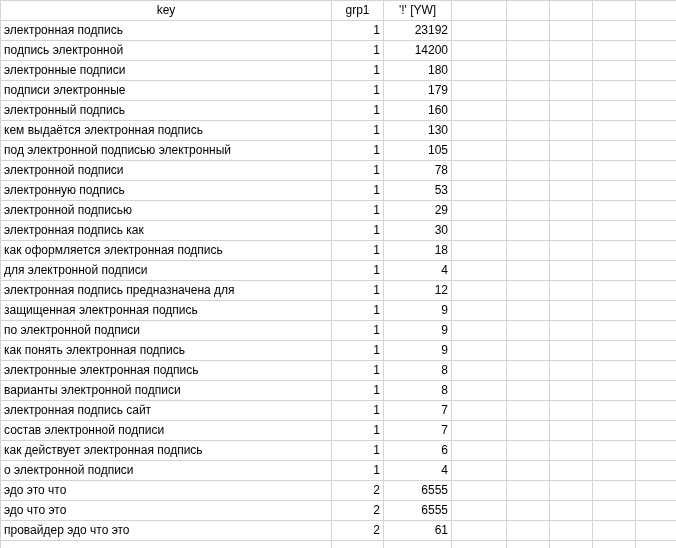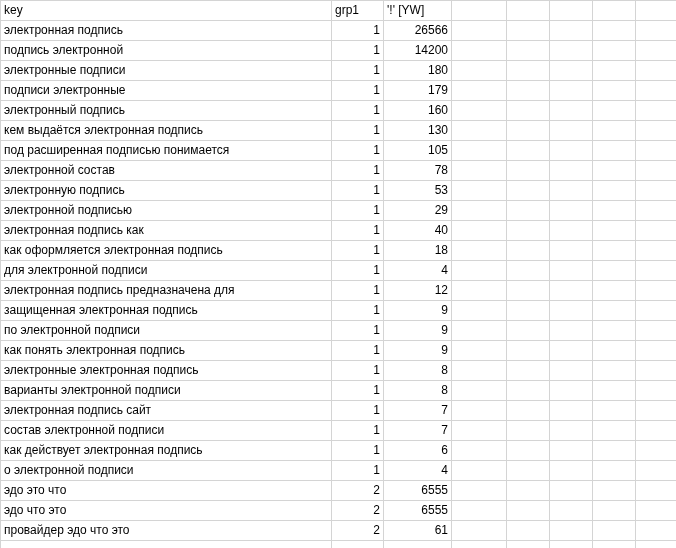--- a/index.html
+++ b/index.html
@@ -34,21 +34,21 @@
   col.c-key { width: 331px; }
   col.c-grp { width: 52px; }
   col.c-yw  { width: 68px; }
   col.c-e1  { width: 55px; }
   col.c-e2  { width: 43px; }
   col.c-e3  { width: 43px; }
   col.c-e4  { width: 43px; }
   col.c-e5  { width: 43px; }
   .num { text-align: right; }
   .txt { text-align: left; }
-  .hdr { text-align: left; }
+  .hdr { text-align: center; }
 </style>
 </head>
 <body>
 
 <table class="sheet">
   <colgroup>
     <col class="c-key">
     <col class="c-grp">
     <col class="c-yw">
     <col class="c-e1">
@@ -64,21 +64,21 @@
       <td class="hdr">'!' [YW]</td>
       <td class="hdr"></td>
       <td class="hdr"></td>
       <td class="hdr"></td>
       <td class="hdr"></td>
       <td class="hdr"></td>
     </tr>
   <tr>
         <td class="txt">электронная подпись</td>
         <td class="num">1</td>
-        <td class="num">26566</td>
+        <td class="num">23192</td>
         <td class="txt"></td>
         <td class="txt"></td>
         <td class="txt"></td>
         <td class="txt"></td>
         <td class="txt"></td>
       </tr>
       <tr>
         <td class="txt">подпись электронной</td>
         <td class="num">1</td>
         <td class="num">14200</td>
@@ -122,31 +122,31 @@
         <td class="txt">кем выдаётся электронная подпись</td>
         <td class="num">1</td>
         <td class="num">130</td>
         <td class="txt"></td>
         <td class="txt"></td>
         <td class="txt"></td>
         <td class="txt"></td>
         <td class="txt"></td>
       </tr>
       <tr>
-        <td class="txt">под расширенная подписью понимается</td>
+        <td class="txt">под электронной подписью электронный</td>
         <td class="num">1</td>
         <td class="num">105</td>
         <td class="txt"></td>
         <td class="txt"></td>
         <td class="txt"></td>
         <td class="txt"></td>
         <td class="txt"></td>
       </tr>
       <tr>
-        <td class="txt">электронной состав</td>
+        <td class="txt">электронной подписи</td>
         <td class="num">1</td>
         <td class="num">78</td>
         <td class="txt"></td>
         <td class="txt"></td>
         <td class="txt"></td>
         <td class="txt"></td>
         <td class="txt"></td>
       </tr>
       <tr>
         <td class="txt">электронную подпись</td>
@@ -164,21 +164,21 @@
         <td class="num">29</td>
         <td class="txt"></td>
         <td class="txt"></td>
         <td class="txt"></td>
         <td class="txt"></td>
         <td class="txt"></td>
       </tr>
       <tr>
         <td class="txt">электронная подпись как</td>
         <td class="num">1</td>
-        <td class="num">40</td>
+        <td class="num">30</td>
         <td class="txt"></td>
         <td class="txt"></td>
         <td class="txt"></td>
         <td class="txt"></td>
         <td class="txt"></td>
       </tr>
       <tr>
         <td class="txt">как оформляется электронная подпись</td>
         <td class="num">1</td>
         <td class="num">18</td>

